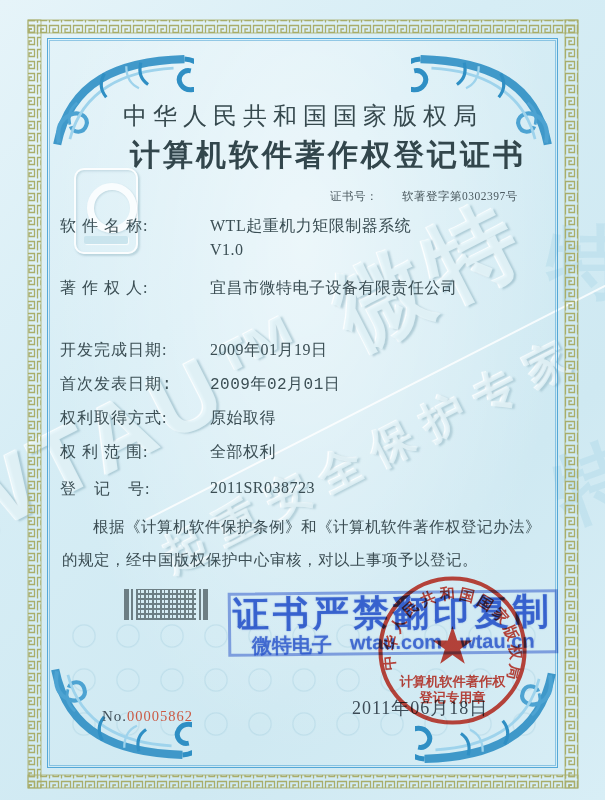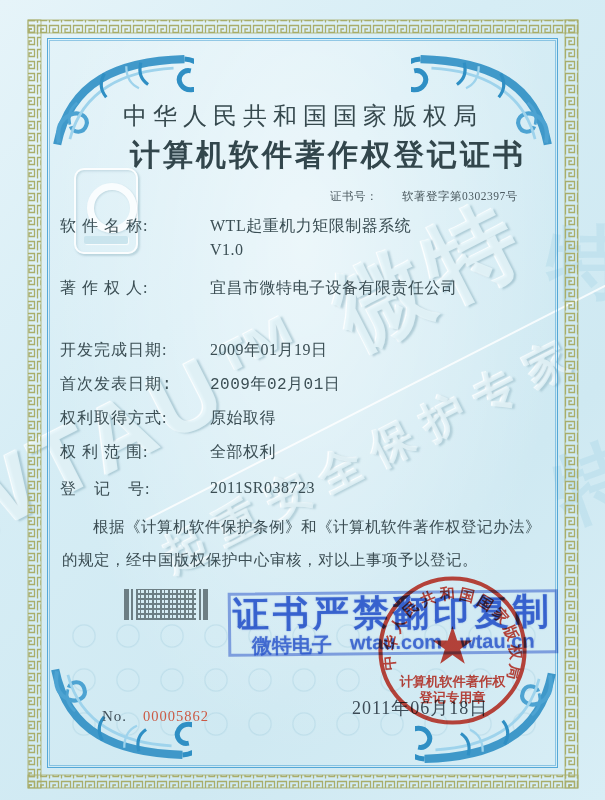--- a/index.html
+++ b/index.html
@@ -134,21 +134,21 @@
   }
   .stamp-line2 {
     display:flex; justify-content:center; gap:18px; margin-top:0px;
     font-size:20px; font-weight:bold; color:rgba(44,88,212,0.7);
     text-shadow:0 0 1.5px rgba(44,88,212,0.5); font-family:"Liberation Sans", sans-serif;
   }
 
   
   .seal { position:absolute; left:375px; top:573px; z-index:5; mix-blend-mode:multiply; opacity:.92; }
 
-  .serial-line { position:absolute; left:102px; top:698px; z-index:3; display:flex; gap:16px; align-items:baseline; }
+  .serial-line { position:absolute; left:102px; top:698px; z-index:3; display:flex; gap:0; align-items:baseline; }
   .serial-label { font-size:15px; color:#40505a; letter-spacing:1px; }
   .serial-number { font-size:14.5px; color:#cb5a45; letter-spacing:1px;margin-top:10px; }
   .issue-date {
     position:absolute; left:352px; top:696px; z-index:4;
     font-size:18px; color:#3c4b56; letter-spacing:1px; font-weight:500;
   }
 </style>
 </head>
 <body>
 

